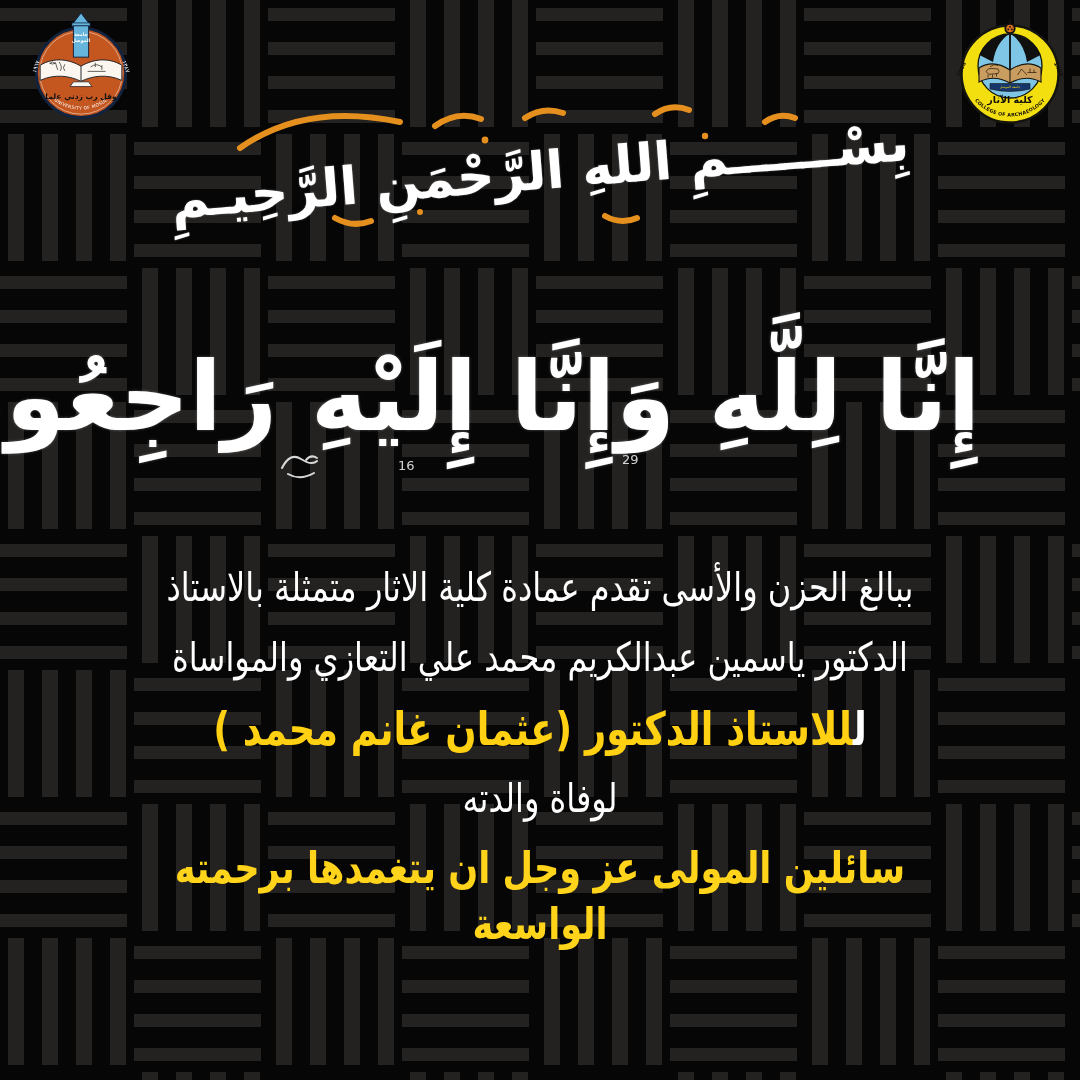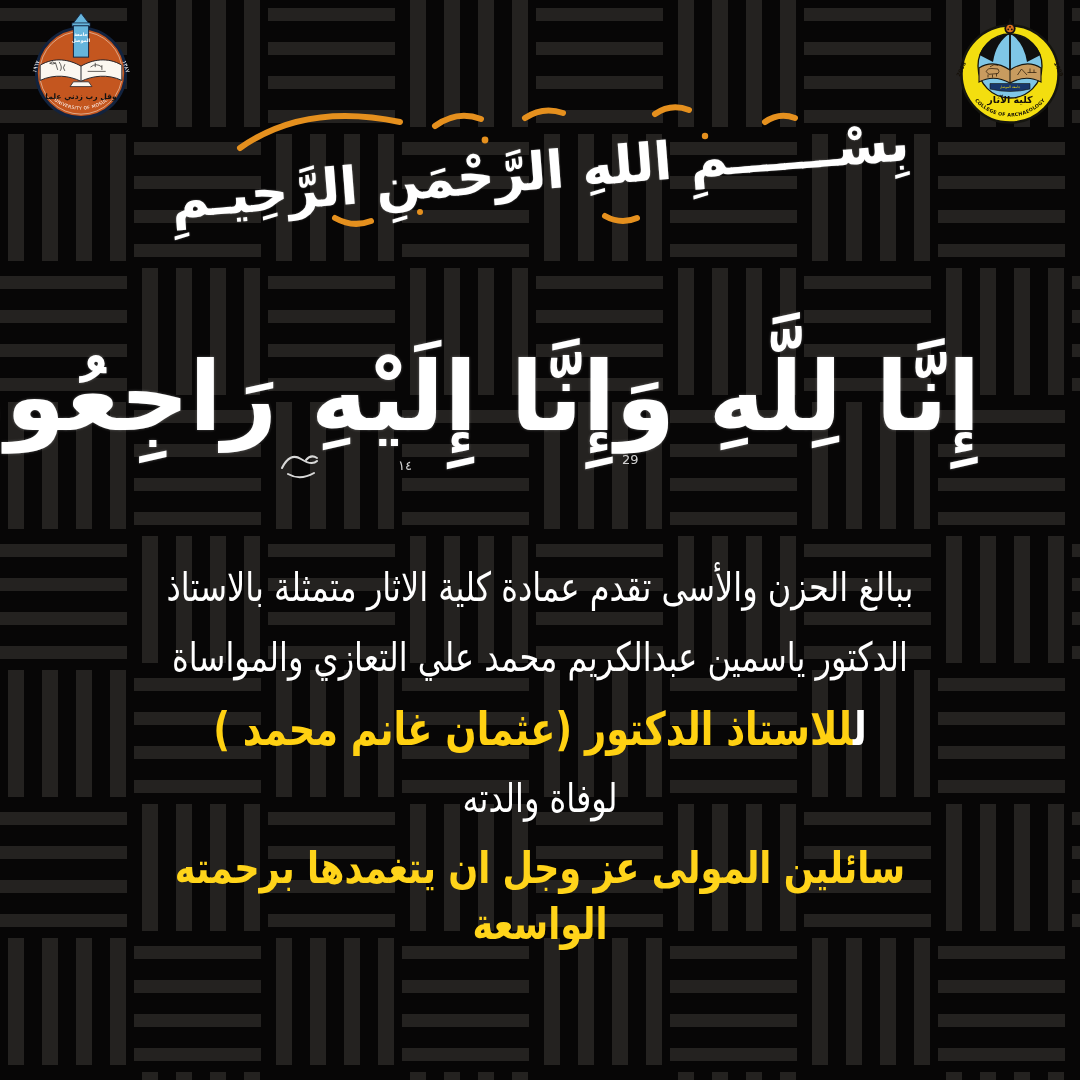--- a/index.html
+++ b/index.html
@@ -169,21 +169,21 @@
 
   <div class="verse">إِنَّا لِلَّهِ وَإِنَّا إِلَيْهِ رَاجِعُونَ</div>
 
   <svg class="signature" viewBox="0 0 52 36" aria-hidden="true">
     <g stroke="#EDEDED" stroke-width="2" fill="none" stroke-linecap="round">
       <path d="M6,22 q8,-16 19,-9 t16,2"></path>
       <path d="M12,28 q12,7 26,-1"></path>
       <path d="M30,14 q5,-6 11,-2"></path>
     </g>
   </svg>
-  <span class="verse-mark verse-mark-a">١٤</span>
+  <span class="verse-mark verse-mark-a">16</span>
   <span class="verse-mark verse-mark-b">29</span>
 
   <div class="memorial">
     <div class="m-line">ببالغ الحزن والأسى تقدم عمادة كلية الاثار متمثلة بالاستاذ</div>
     <div class="m-line">الدكتور ياسمين عبدالكريم محمد علي التعازي والمواساة</div>
     <div class="honoree"><span class="prefix">ل</span><span class="rest">للاستاذ الدكتور (عثمان غانم محمد )</span></div>
     <div class="cause">لوفاة والدته</div>
     <div class="prayer prayer-first">سائلين المولى عز وجل ان يتغمدها برحمته</div>
     <div class="prayer">الواسعة</div>
   </div>

